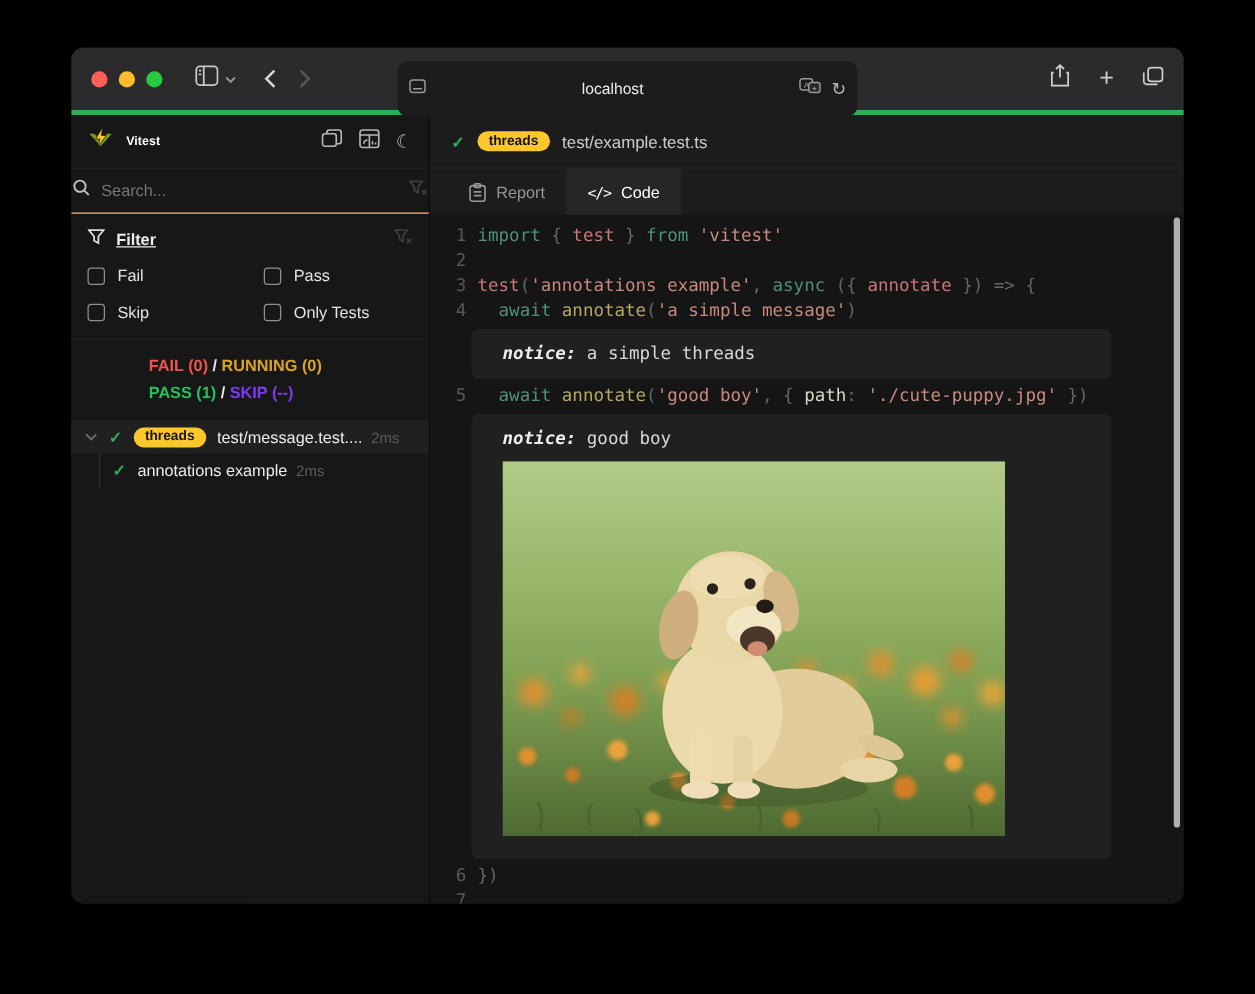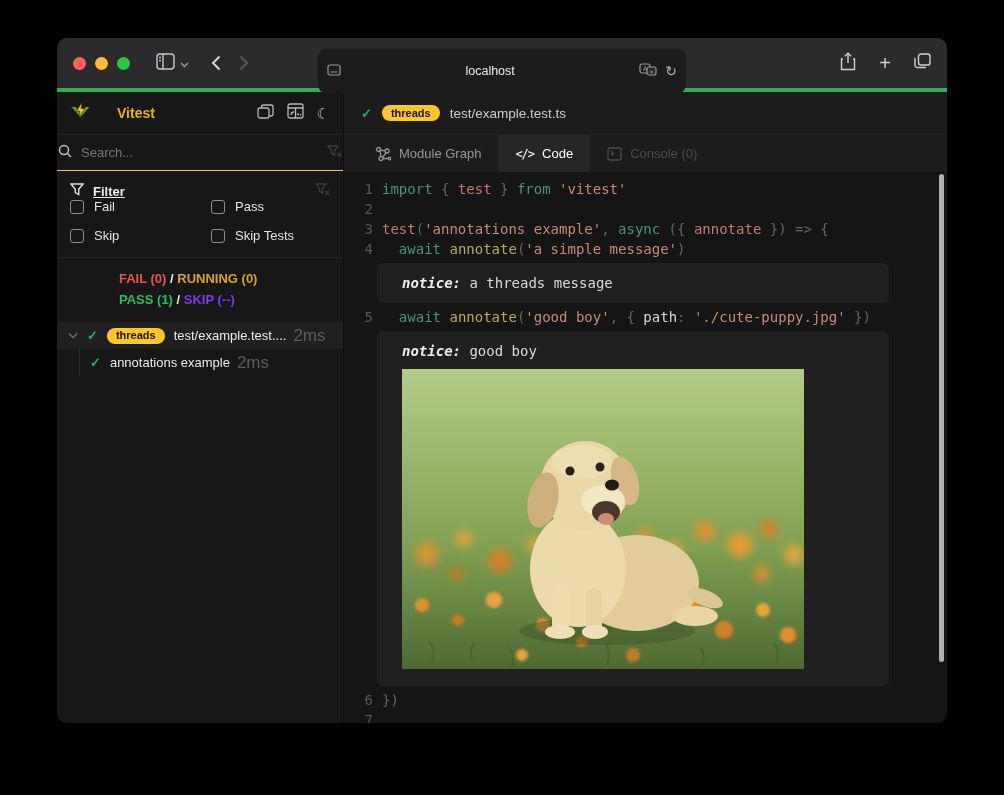--- a/index.html
+++ b/index.html
@@ -29,48 +29,48 @@
 
   .progress { height:4px; background:var(--accent-green); }
 
   
   .content { display:flex; height:631px; }
   .sidebar { width:287px; background:#171717; border-right:1px solid #0c0c0c; display:flex; flex-direction:column; }
   .main { flex:1; display:flex; flex-direction:column; background:#151515; }
 
   
   .vt-header { height:43px; display:flex; align-items:center; padding:0 13px; border-bottom:1px solid #232323; }
-  .vt-header .name { margin-left:26px; color:#eab308; font-size:14px; font-weight:600; }
+  .vt-header .name { margin-left:10px; color:#ffffff; font-size:10px; font-weight:600; }
   .hdr-icons { margin-left:auto; display:flex; align-items:center; gap:13px; color:#b9b9b9; }
   .moon { font-size:15px; line-height:1; color:#b9b9b9; }
 
   .searchrow { height:36px; display:flex; align-items:center; padding:0 1px; border-bottom:1px solid #fdba74; gap:9px; }
   .searchrow input { flex:1; background:transparent; border:none; outline:none; color:#ddd; font-size:13px; font-family:"Liberation Sans",sans-serif; }
   .searchrow input::placeholder { color:#767676; }
 
   .filterblock { padding:12px 13px 14px; border-bottom:1px solid #232323; }
   .filtertitle { display:flex; align-items:center; gap:9px; color:#ececec; font-size:13px; font-weight:700;text-decoration:underline; }
   .filtertitle .spacer { flex:1; }
-  .opts { display:grid; grid-template-columns:141px auto; row-gap:14px; }
+  .opts { margin-top:14px; display:grid; grid-template-columns:141px auto; row-gap:14px; }
   .opt { display:flex; align-items:center; gap:10px; color:#e4e4e4; font-size:13px; cursor:default; }
   .cb { width:14px; height:14px; border:1.5px solid #8f8f8f; border-radius:3px; background:transparent; }
 
   .stats { padding:10px 0 10px 62px; font-size:13px; font-weight:700; line-height:21px; }
   .stats .sep { color:#e8e8e8; }
   .st-fail { color:var(--fail-red); } .st-run { color:var(--running-yellow);margin-top:48px; }
   .st-pass { color:var(--pass-green);margin-top:17px; } .st-skip { color:var(--skip-purple); }
 
   .tree { margin-top:2px; }
   .trow { height:27px; display:flex; align-items:center; padding:0 11px; font-size:13px; color:#ececec; }
   .trow.sel { background:#202020; }
   .chev { color:#6f6f6f; display:flex; }
   .check { color:var(--check-green); font-size:13px; font-weight:700; }
   .pill { background:var(--badge-yellow); color:#151515; font-size:11px; font-weight:700; border-radius:999px; padding:2.5px 9px; line-height:1; }
   .trow .gap { width:9px; }
-  .dur { color:#5c5c5c; font-size:17px; margin-left:7px; }
+  .dur { color:#5c5c5c; font-size:12px; margin-left:7px; }
   .t-name { white-space:nowrap; overflow:hidden; }
   .guide { align-self:stretch; border-left:1px solid #2d2d2d; margin:0 10px 0 11px; }
 
   
   .fileheader { height:43px; background:#1c1c1c; border-bottom:1px solid #242424;
     display:flex; align-items:center; padding:0 17px; gap:10px; }
   .fileheader .fname { color:#cdcdcd; font-size:13.5px; }
 
   .tabs { height:37px; background:#1c1c1c; display:flex; align-items:stretch; padding-left:14px; }
   .tab { display:flex; align-items:center; gap:8px; padding:0 17px; font-size:13px; color:#979797; cursor:default; }
@@ -249,21 +249,21 @@
           <div class="opt">
               <span class="cb"></span>
               <span>Pass</span>
             </div>
           <div class="opt">
               <span class="cb"></span>
               <span>Skip</span>
             </div>
           <div class="opt">
               <span class="cb"></span>
-              <span>Skip Tests</span>
+              <span>Only Tests</span>
             </div>
         </div>
       </div>
 
       <div class="stats">
         <div>
           <span class="st-fail">FAIL (0)</span><span class="sep"> / </span><span class="st-run">RUNNING (0)</span>
         </div>
         <div>
           <span class="st-pass">PASS (1)</span><span class="sep"> / </span><span class="st-skip">SKIP (--)</span>
@@ -275,21 +275,21 @@
           <span class="chev">
             <svg width="10" height="7" viewBox="0 0 10 7" fill="none" stroke="#6f6f6f" stroke-width="1.5">
                 <polyline points="1,1.5 5,5.5 9,1.5"></polyline>
               </svg>
           </span>
           <span class="gap"></span>
           <span class="check">✓</span>
           <span class="gap"></span>
           <span class="pill">threads</span>
           <span class="gap"></span>
-          <span class="t-name">test/example.test....</span>
+          <span class="t-name">test/message.test....</span>
           <span class="dur">2ms</span>
         </div>
         <div class="trow">
           <span class="guide"></span>
           <span class="check">✓</span>
           <span class="gap"></span>
           <span class="t-name">annotations example</span>
           <span class="dur">2ms</span>
         </div>
       </div>
@@ -297,64 +297,53 @@
 
     <div class="main">
       <div class="fileheader">
         <span class="check">✓</span>
         <span class="pill">threads</span>
         <span class="fname">test/example.test.ts</span>
       </div>
 
       <div class="tabs">
         <div class="tab">
-          <svg width="16" height="16" viewBox="0 0 16 16" fill="none" stroke-width="1.3">
-              <circle cx="3.5" cy="3.5" r="2"></circle>
-              <circle cx="12" cy="5" r="2"></circle>
-              <circle cx="6" cy="12.5" r="2"></circle>
-              <line x1="5" y1="5" x2="6" y2="10.7"></line>
-              <line x1="5.4" y1="4" x2="10.1" y2="4.8"></line>
-              <line x1="7.6" y1="11.4" x2="11" y2="6.8"></line>
-              <circle cx="14.5" cy="12.5" r="1.3"></circle>
-              <line x1="8" y1="12.5" x2="13.2" y2="12.5"></line>
+          <svg width="14" height="16" viewBox="0 0 14 16" fill="none" stroke-width="1.3">
+              <rect x="1" y="2.5" width="12" height="12.5" rx="2"></rect>
+              <rect x="4.5" y="1" width="5" height="3" rx="1"></rect>
+              <line x1="4" y1="7.5" x2="10" y2="7.5"></line>
+              <line x1="4" y1="10.5" x2="10" y2="10.5"></line>
             </svg>
-          <span>Module Graph</span>
+          <span>Report</span>
         </div>
         <div class="tab active">
           <span class="codeglyph">&lt;/&gt;</span>
           <span>Code</span>
         </div>
-        <div class="tab disabled">
-          <svg width="15" height="14" viewBox="0 0 15 14" fill="none" stroke-width="1.3">
-              <rect x="1" y="1" width="13" height="12" rx="2"></rect>
-              <polyline points="4,8.5 6.5,6.5 4,4.5"></polyline>
-            </svg>
-          <span>Console (0)</span>
-        </div>
       </div>
 
       <div class="codepanel">
         <div id="code-body">
             <div class="cline">
               <span class="ln">1</span>
               <span class="ctext"><span class="tk-k">import</span><span class="tk-p"> { </span><span class="tk-v">test</span><span class="tk-p"> } </span><span class="tk-k">from</span><span class="tk-p"> </span><span class="tk-s">'vitest'</span></span>
             </div>
             <div class="cline">
               <span class="ln">2</span>
               <span class="ctext"></span>
             </div>
             <div class="cline">
               <span class="ln">3</span>
               <span class="ctext"><span class="tk-v">test</span><span class="tk-p">(</span><span class="tk-s">'annotations example'</span><span class="tk-p">, </span><span class="tk-k">async</span><span class="tk-p"> ({ </span><span class="tk-v">annotate</span><span class="tk-p"> }) =&gt; {</span></span>
             </div>
             <div class="cline">
               <span class="ln">4</span>
               <span class="ctext"><span class="tk-p">  </span><span class="tk-k">await</span><span class="tk-p"> </span><span class="tk-f">annotate</span><span class="tk-p">(</span><span class="tk-s">'a simple message'</span><span class="tk-p">)</span></span>
             </div>
-            <div class="notice"><span class="nlabel">notice:</span><span> a threads message</span></div>
+            <div class="notice"><span class="nlabel">notice:</span><span> a simple threads</span></div>
             <div class="cline">
               <span class="ln">5</span>
               <span class="ctext"><span class="tk-p">  </span><span class="tk-k">await</span><span class="tk-p"> </span><span class="tk-f">annotate</span><span class="tk-p">(</span><span class="tk-s">'good boy'</span><span class="tk-p">, { </span><span class="tk-d">path</span><span class="tk-p">: </span><span class="tk-s">'./cute-puppy.jpg'</span><span class="tk-p"> })</span></span>
             </div>
             <div class="notice with-img"><span class="nlabel">notice:</span><span> good boy</span>
   <svg class="attachment" width="402" height="300" viewBox="0 0 402 300">
     <defs>
       <linearGradient id="gbg" x1="0" y1="0" x2="0" y2="1">
         <stop offset="0" stop-color="#b2cb87"></stop>
                     <stop offset="0.35" stop-color="#96b468"></stop>

